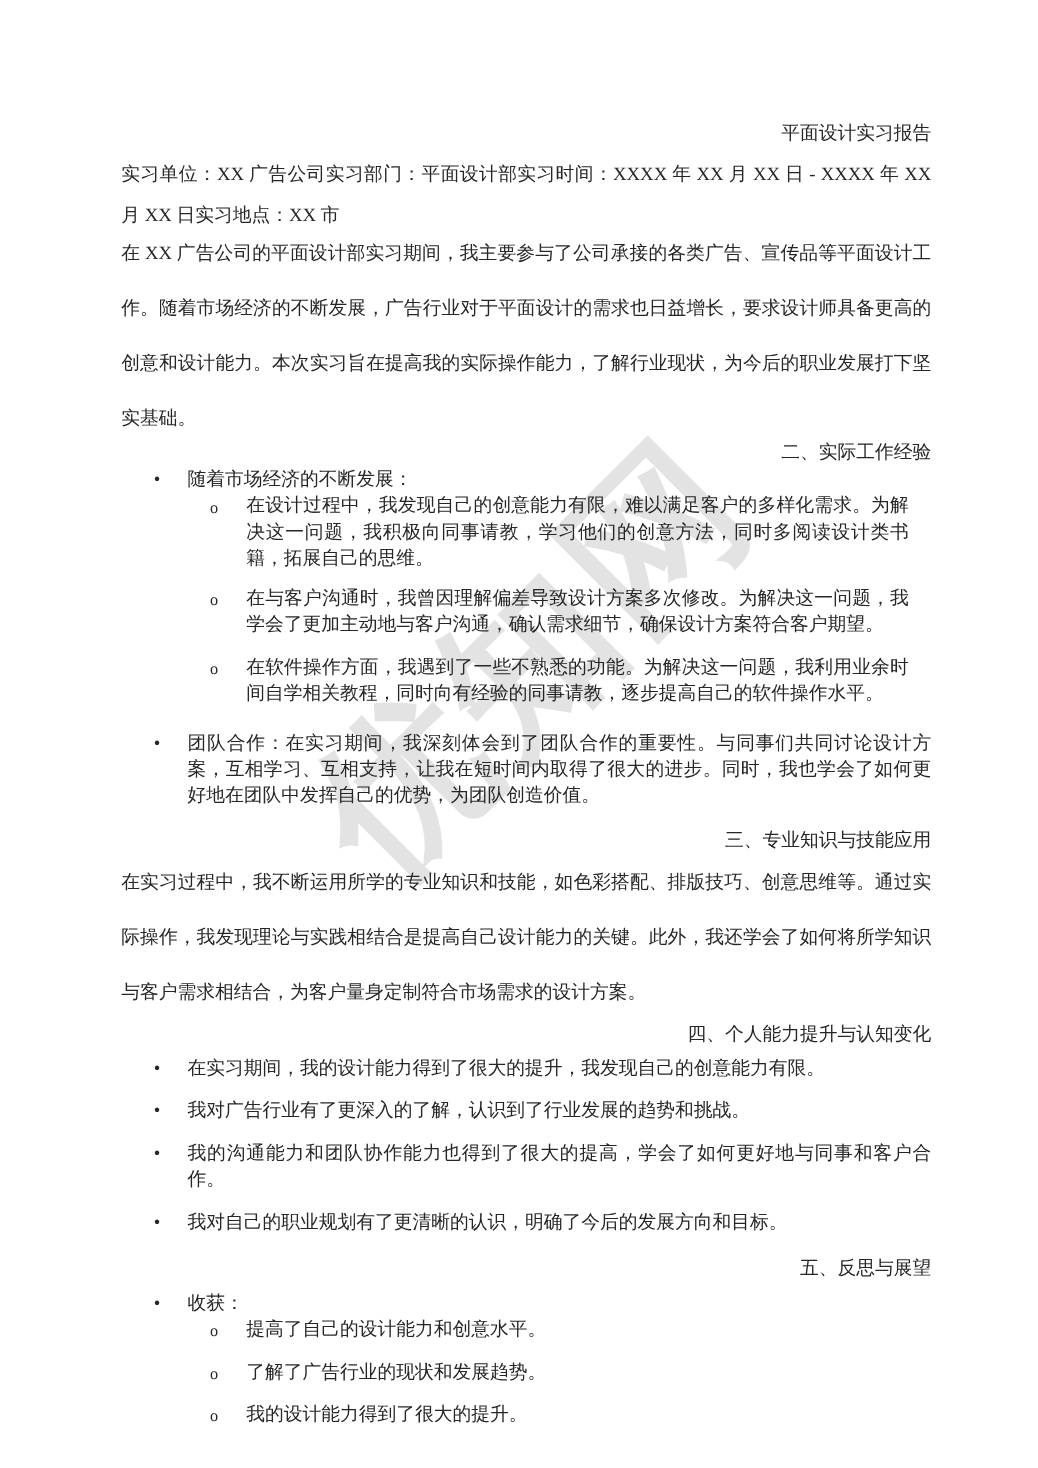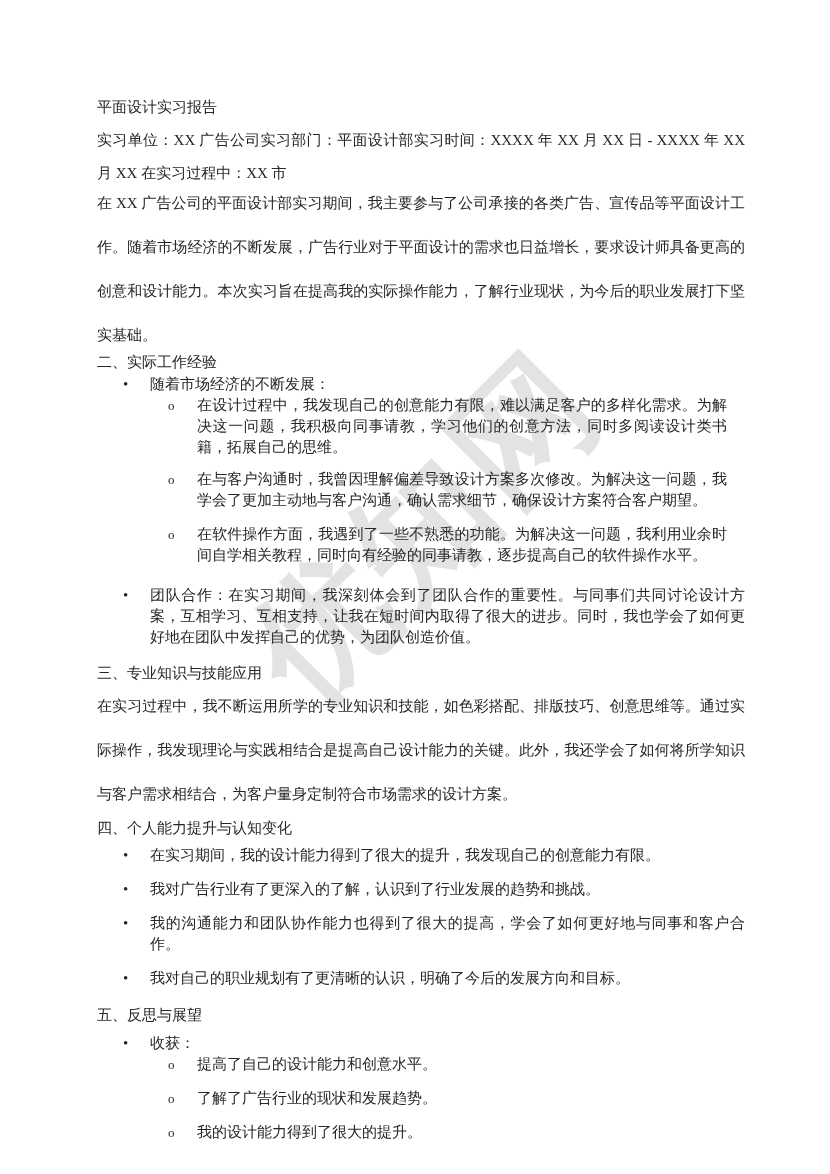--- a/index.html
+++ b/index.html
@@ -17,21 +17,21 @@
     color: #262626;
   }
   .content {
     position: absolute;
     left: 97px;
     top: 91px;
     width: 648px;
     font-size: 15px;
   }
   
-  .t { line-height: 33px; }
+  .t { line-height: 33px; text-align: right; }
   .just { text-align: justify; }
   
   .p { line-height: 44px; text-align: justify; }
   
   .li {
     position: relative;
     line-height: 21px;
     text-align: justify;
   }
   .l1 { padding-left: 53px; width: 595px; }
@@ -63,21 +63,21 @@
 <body>
 
 <div class="page">
 
   <div class="wm wm1">优知网</div>
 
   <div class="content">
 
     <div class="t">平面设计实习报告</div>
 
-    <div class="t just">实习单位：XX 广告公司实习部门：平面设计部实习时间：XXXX 年 XX 月 XX 日 - XXXX 年 XX 月 XX 在实习过程中：XX 市</div>
+    <div class="t just">实习单位：XX 广告公司实习部门：平面设计部实习时间：XXXX 年 XX 月 XX 日 - XXXX 年 XX 月 XX 日实习地点：XX 市</div>
 
     <div class="p" style="margin-top:-9px">在 XX 广告公司的平面设计部实习期间，我主要参与了公司承接的各类广告、宣传品等平面设计工作。随着市场经济的不断发展，广告行业对于平面设计的需求也日益增长，要求设计师具备更高的创意和设计能力。本次实习旨在提高我的实际操作能力，了解行业现状，为今后的职业发展打下坚实基础。</div>
 
     <div class="t" style="margin-top:-11px">二、实际工作经验</div>
 
     <div class="li l1" style="margin-top:-5px">
       <span class="mk mk1">•</span>
       <span>随着市场经济的不断发展：</span>
     </div>
     <div class="li l2" style="margin-top:0">

